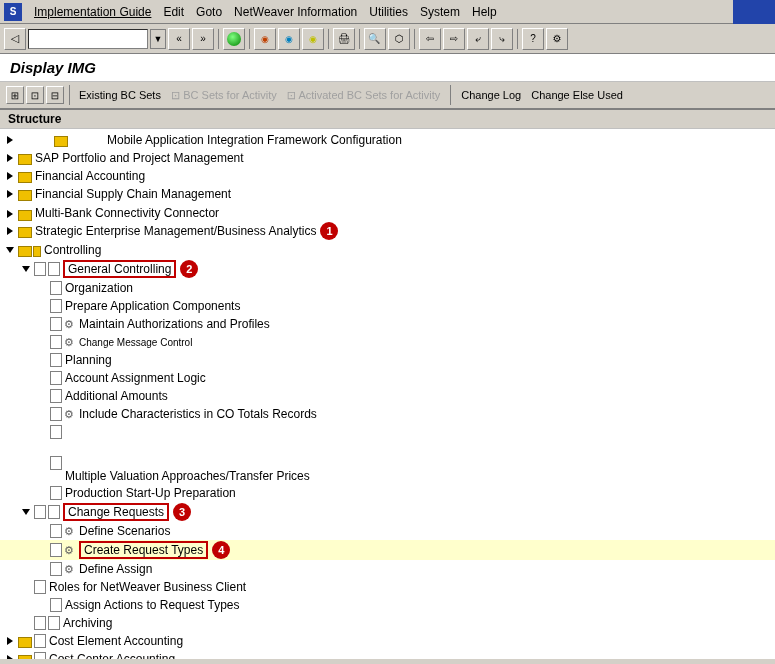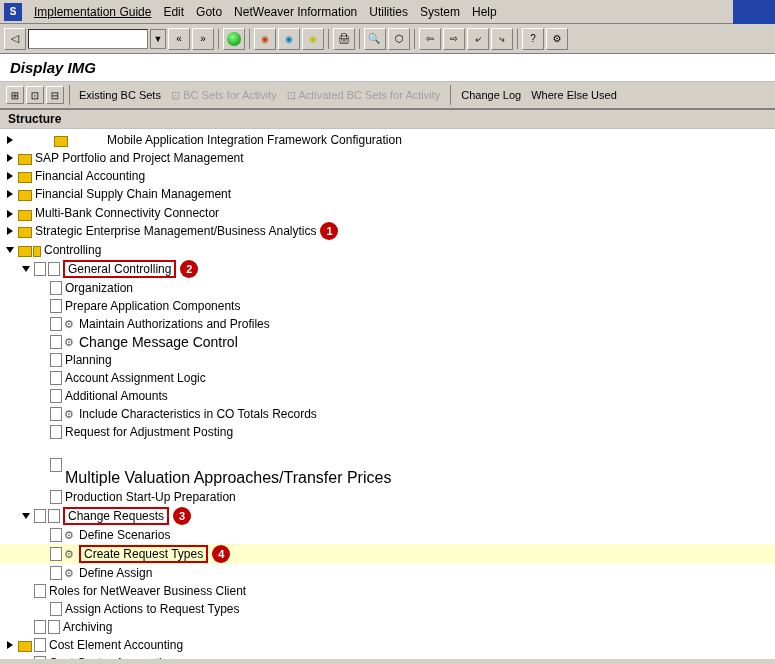--- a/index.html
+++ b/index.html
@@ -73,21 +73,21 @@
     <span style="font-size:11px;color:#a0a0a0;padding:1px 4px;cursor:pointer;">
       <span style="color:#a0a0a0;">⊡ </span>
       <span>BC Sets for Activity</span>
     </span>
     <span style="font-size:11px;color:#a0a0a0;padding:1px 4px;cursor:pointer;">
       <span style="color:#a0a0a0;">⊡ </span>
       <span>Activated BC Sets for Activity</span>
     </span>
     <div style="width:1px;height:20px;background:#808080;margin:0 4px;"></div>
     <span style="font-size:11px;color:#000;cursor:pointer;padding:1px 4px;">Change Log</span>
-    <span style="font-size:11px;color:#000;cursor:pointer;padding:1px 4px;">Where Else Used</span>
+    <span style="font-size:11px;color:#000;cursor:pointer;padding:1px 4px;">Change Else Used</span>
   </div>
 
   <div style="background:#d4d0c8;padding:2px 8px;font-weight:bold;font-size:12px;border-bottom:1px solid #c0c0c0;">
     <span>Structure</span>
   </div>
 
   <div style="background:#fff;overflow-y:auto;height:calc(664px - 24px - 30px - 30px - 28px - 22px);padding:2px 0;">
 
     <div style="display:flex;align-items:center;padding:1px 0;min-height:18px;padding-left:4px;gap:36px;">
       <span style="width:12px;height:12px;display:inline-flex;align-items:center;justify-content:center;margin-right:2px;">
@@ -175,21 +175,21 @@
       <span style="width:12px;margin-right:2px;"></span>
       <span style="width:12px;height:14px;background:#fff;border:1px solid #808080;margin-right:2px;"></span>
       <span style="width:13px;height:13px;color:#606060;font-size:11px;margin-right:2px;">⚙</span>
       <span style="font-size:12px;">Maintain Authorizations and Profiles</span>
     </div>
 
     <div style="display:flex;align-items:center;padding:1px 0;min-height:18px;padding-left:36px;">
       <span style="width:12px;margin-right:2px;"></span>
       <span style="width:12px;height:14px;background:#fff;border:1px solid #808080;margin-right:2px;"></span>
       <span style="width:13px;height:13px;color:#606060;font-size:11px;margin-right:2px;">⚙</span>
-      <span style="font-size:14px;">Change Message Control</span>
+      <span style="font-size:10px;">Change Message Control</span>
     </div>
 
     <div style="display:flex;align-items:center;padding:1px 0;min-height:18px;padding-left:36px;">
       <span style="width:12px;margin-right:2px;"></span>
       <span style="width:12px;height:14px;background:#fff;border:1px solid #808080;margin-right:3px;"></span>
       <span style="font-size:12px;">Planning</span>
     </div>
 
     <div style="display:flex;align-items:center;padding:1px 0;min-height:18px;padding-left:36px;">
       <span style="width:12px;margin-right:2px;"></span>
@@ -206,27 +206,26 @@
     <div style="display:flex;align-items:center;padding:1px 0;min-height:18px;padding-left:36px;">
       <span style="width:12px;margin-right:2px;"></span>
       <span style="width:12px;height:14px;background:#fff;border:1px solid #808080;margin-right:2px;"></span>
       <span style="width:13px;height:13px;color:#606060;font-size:11px;margin-right:2px;">⚙</span>
       <span style="font-size:12px;">Include Characteristics in CO Totals Records</span>
     </div>
 
     <div style="display:flex;align-items:center;padding:1px 0;min-height:18px;padding-left:36px;">
       <span style="width:12px;margin-right:2px;"></span>
       <span style="width:12px;height:14px;background:#fff;border:1px solid #808080;margin-right:3px;"></span>
-      <span style="font-size:12px;">Request for Adjustment Posting</span>
-    </div>
-
-    <div style="display:flex;align-items:center;padding:1px 0;min-height:18px;padding-left:36px;">
-      <span style="width:12px;margin-right:2px;"></span>
-      <span style="width:12px;height:14px;background:#fff;border:1px solid #808080;margin-right:3px;"></span>
-      <span style="font-size:16px;margin-top:27px;">Multiple Valuation Approaches/Transfer Prices</span>
+    </div>
+
+    <div style="display:flex;align-items:center;padding:1px 0;min-height:18px;padding-left:36px;">
+      <span style="width:12px;margin-right:2px;"></span>
+      <span style="width:12px;height:14px;background:#fff;border:1px solid #808080;margin-right:3px;"></span>
+      <span style="font-size:12px;margin-top:27px;">Multiple Valuation Approaches/Transfer Prices</span>
     </div>
 
     <div style="display:flex;align-items:center;padding:1px 0;min-height:18px;padding-left:36px;">
       <span style="width:12px;margin-right:2px;"></span>
       <span style="width:12px;height:14px;background:#fff;border:1px solid #808080;margin-right:3px;"></span>
       <span style="font-size:12px;">Production Start-Up Preparation</span>
     </div>
 
     <div style="display:flex;align-items:center;padding:1px 0;min-height:18px;padding-left:20px;">
       <span style="width:12px;height:12px;display:inline-flex;align-items:center;justify-content:center;margin-right:2px;">

